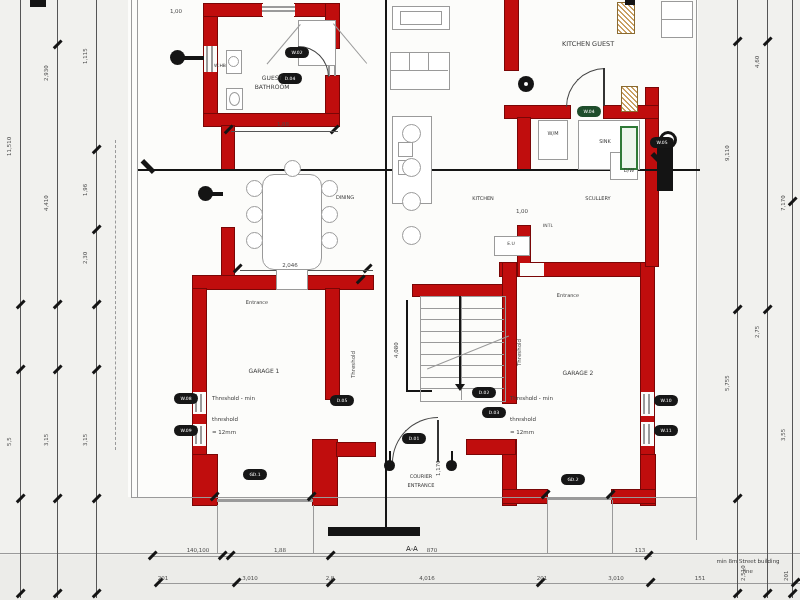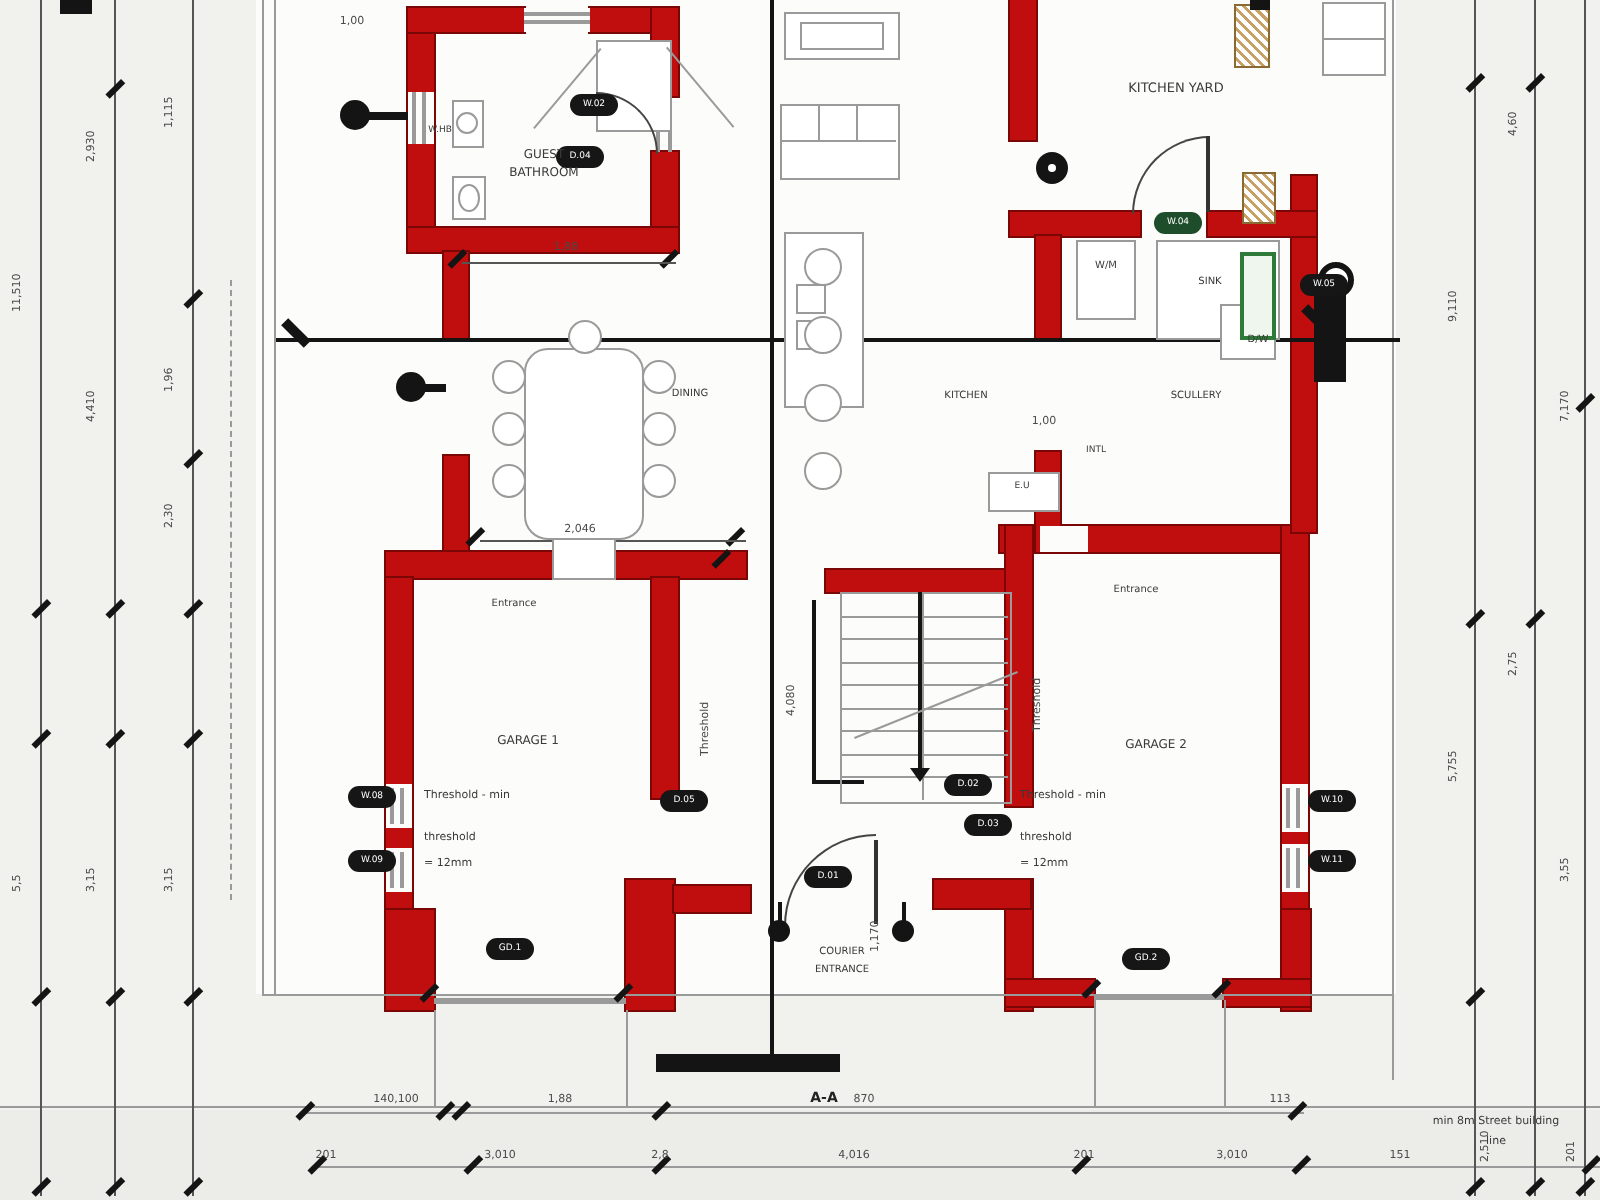--- a/index.html
+++ b/index.html
@@ -276,21 +276,21 @@
       <div class="dim" style="left: 283px; top: 121px;">1,88</div>
       <div class="dim" style="left: 290px; top: 262px;">2,046</div>
       <div class="dim" style="left: 522px; top: 208px;">1,00</div>
       <div class="dim" style="left: 176px; top: 8px;">1,00</div>
       <div class="dim rot" style="left: 399px; top: 352px; transform-origin: left bottom;">4,080</div>
       <div class="dim rot" style="left: 441px; top: 470px; transform-origin: left bottom;">1,170</div>
       <div class="dim rot" style="left: 356px; top: 372px; transform-origin: left bottom;">Threshold</div>
       <div class="dim rot" style="left: 522px; top: 360px; transform-origin: left bottom;">Threshold</div>
     </div>
 
-  <div class="lbl" style="left:588px;top:40px;font-size:6.5px;">KITCHEN YARD</div>
+  <div class="lbl" style="left:588px;top:40px;font-size:6.5px;">KITCHEN GUEST</div>
   <div class="lbl" style="left:272px;top:74px;font-size:6px;">GUEST</div>
   <div class="lbl" style="left:272px;top:83px;font-size:6px;">BATHROOM</div>
   <div class="lbl" style="left:220px;top:63px;font-size:4.5px;">W.HB</div>
   <div class="lbl" style="left:345px;top:194px;font-size:5px;">DINING</div>
   <div class="lbl" style="left:483px;top:195px;font-size:5px;">KITCHEN</div>
   <div class="lbl" style="left:598px;top:195px;font-size:5px;">SCULLERY</div>
   <div class="lbl" style="left:605px;top:138px;font-size:5px;">SINK</div>
   <div class="lbl" style="left:553px;top:130px;font-size:5px;">W/M</div>
   <div class="lbl" style="left:629px;top:167px;font-size:5px;">D/W</div>
   <div class="lbl" style="left:548px;top:223px;font-size:4.5px;">INTL</div>
@@ -303,16 +303,16 @@
   <div class="lbl-left" style="left:212px;top:395px;font-size:5.5px;">Threshold - min</div>
   <div class="lbl-left" style="left:212px;top:416px;font-size:5.5px;">threshold</div>
   <div class="lbl-left" style="left:212px;top:429px;font-size:5.5px;">= 12mm</div>
   <div class="lbl-left" style="left:510px;top:395px;font-size:5.5px;">Threshold - min</div>
   <div class="lbl-left" style="left:510px;top:416px;font-size:5.5px;">threshold</div>
   <div class="lbl-left" style="left:510px;top:429px;font-size:5.5px;">= 12mm</div>
 
   <div class="lbl" style="left:421px;top:473px;font-size:5px;">COURIER</div>
   <div class="lbl" style="left:421px;top:482px;font-size:5px;">ENTRANCE</div>
 
-  <div class="lbl" style="left:400px;top:545px;font-size:7px;font-weight:bold;color:#222;margin-left:12px;">A-A</div>
+  <div class="lbl" style="left:400px;top:545px;font-size:7px;font-weight:normal;color:#222;margin-left:12px;">A-A</div>
   <div class="lbl" style="left:748px;top:558px;font-size:5.5px;">min 8m Street building</div>
   <div class="lbl" style="left:748px;top:568px;font-size:5.5px;">line</div>
 </div>
 
 </body></html>

